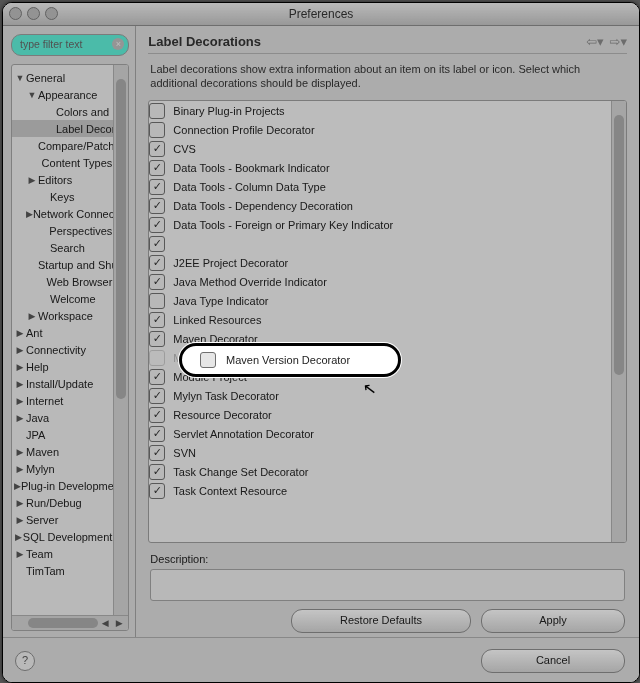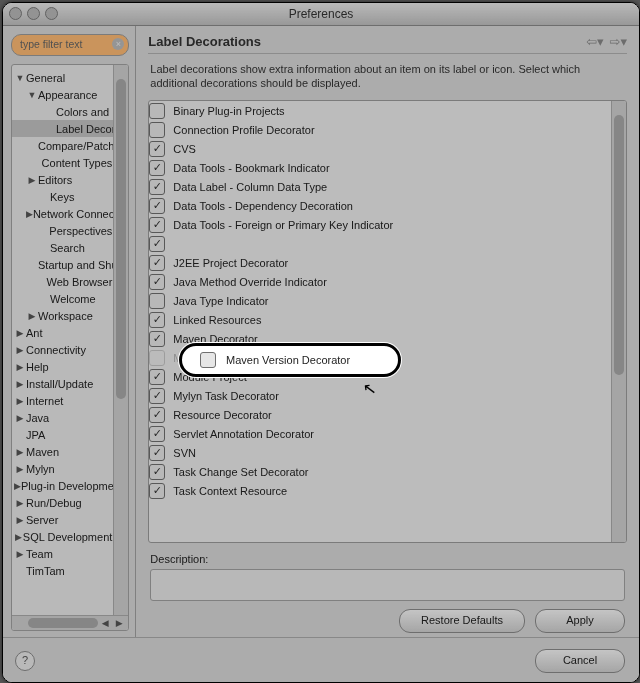--- a/index.html
+++ b/index.html
@@ -3,21 +3,21 @@
 <meta charset="utf-8">
 <style>
   html,body{margin:0;padding:0;background:#555;font-family:"Lucida Grande","Helvetica Neue",Arial,sans-serif;font-size:11px;color:#222;}
   .window{width:636px;height:679px;margin:2px;background:#d8d8d8;border:1px solid #000;border-radius:10px;box-shadow:0 0 4px rgba(0,0,0,.6);position:relative;overflow:hidden;}
   .titlebar{height:22px;background:linear-gradient(#e8e8e8,#bfbfbf);border-bottom:1px solid #8a8a8a;position:relative;text-align:center;line-height:22px;font-size:12px;color:#333;}
   .traffic{position:absolute;left:6px;top:4px;display:flex;gap:5px;}
   .traffic span{width:11px;height:11px;border-radius:50%;background:#b8b8b8;border:1px solid #7a7a7a;display:inline-block;}
   .body{display:flex;height:calc(100% - 22px - 46px);}
   
   .sidebar{width:175px;border-right:1px solid #a0a0a0;background:#d8d8d8;display:flex;flex-direction:column;padding:8px 6px 6px 8px;box-sizing:border-box;}
-  .filter{height:20px;border:1px solid #9a9a9a;border-radius:10px;background:#fdba74;padding:0 18px 0 8px;font-size:10.5px;color:#666;position:relative;line-height:18px;overflow:hidden;white-space:nowrap;}
+  .filter{height:20px;border:1px solid #9a9a9a;border-radius:10px;background:#5eead4;padding:0 18px 0 8px;font-size:10.5px;color:#666;position:relative;line-height:18px;overflow:hidden;white-space:nowrap;}
   .filter .clear{position:absolute;right:4px;top:3px;width:12px;height:12px;border-radius:50%;background:#bbb;color:#eee;font-size:9px;line-height:12px;text-align:center;}
   .tree{flex:1 1 auto;margin-top:8px;border:1px solid #a0a0a0;background:#e8e8e8;overflow:hidden;position:relative;border-radius:3px;}
   .tree-inner{position:absolute;inset:0;padding:4px 0;}
   .tree-row{display:flex;align-items:center;height:17px;padding-right:2px;white-space:nowrap;overflow:hidden;font-size:11px;color:#222;}
   .tree-row .tw{width:12px;text-align:center;color:#555;font-size:9px;}
   .tree-row.selected{background:#c2c2c2;}
   .ind0{padding-left:2px;} .ind1{padding-left:14px;} .ind2{padding-left:26px;} .ind3{padding-left:44px;}
   .hscroll{position:absolute;left:0;right:0;bottom:0;height:14px;background:#cfcfcf;border-top:1px solid #aaa;}
   .hscroll .thumb{position:absolute;left:16px;top:2px;height:10px;width:70px;background:#a8a8a8;border-radius:5px;}
   .hscroll .arrows{position:absolute;right:2px;top:0;display:flex;}
@@ -32,21 +32,21 @@
   .navbtns span{font-size:13px;color:#888;}
   .intro{margin:8px 2px 10px 2px;font-size:11px;line-height:14px;color:#333;}
   .avail-label{margin:0 2px 2px 2px;font-size:11px;}
   .listbox{flex:1 1 auto;border:1px solid #9a9a9a;background:#ececec;border-radius:3px;overflow:hidden;position:relative;margin-bottom:8px;}
   .list-inner{position:absolute;inset:0;right:14px;overflow:hidden;}
   .list-item{display:flex;align-items:center;height:19px;font-size:11px;color:#222;}
   .cb{width:14px;height:14px;border:1px solid #6f6f6f;border-radius:3px;background:#e6e6e6;margin-right:8px;display:flex;align-items:center;justify-content:center;font-size:11px;color:#333;flex:0 0 auto;}
   .desc-label{margin:2px 2px 2px 2px;}
   .desc-box{height:30px;border:1px solid #a0a0a0;background:#e6e6e6;border-radius:3px;margin:2px 2px 8px 2px;}
   .btn-row{display:flex;justify-content:flex-end;gap:10px;margin:0 2px;}
-  .btn{height:22px;min-width:84px;padding:0 2px;border:1px solid #8a8a8a;border-radius:11px;background:linear-gradient(#f6f6f6,#cfcfcf);font-size:11px;line-height:20px;text-align:center;color:#222;}
+  .btn{height:22px;min-width:84px;padding:0 29px;border:1px solid #8a8a8a;border-radius:11px;background:linear-gradient(#f6f6f6,#cfcfcf);font-size:11px;line-height:20px;text-align:center;color:#222;}
   .footer{height:46px;border-top:1px solid #aaa;background:#d8d8d8;display:flex;align-items:center;padding:0 12px;box-sizing:border-box;position:relative;}
   .help{width:18px;height:18px;border:1px solid #888;border-radius:50%;background:#e8e8e8;text-align:center;line-height:17px;color:#555;font-size:11px;}
   .footer .btn-row{margin-left:auto;}
   
   .callout{position:absolute;left:176px;top:340px;width:222px;height:34px;background:#fff;border:3px solid #000;border-radius:17px;display:flex;align-items:center;padding-left:18px;box-sizing:border-box;box-shadow:0 0 0 1px #fff;z-index:50;}
   .callout .cb{margin-right:10px;}
   .cursor{position:absolute;left:360px;top:376px;z-index:60;font-size:16px;color:#000;transform:rotate(-8deg);}
   .dim-overlay{position:absolute;inset:0;background:rgba(0,0,0,0.20);z-index:40;pointer-events:none;border-radius:6px;}
 </style>
 </head>
@@ -227,21 +227,21 @@
             <div class="list-item">
               <div class="cb">✓</div>
               <span>CVS</span>
             </div>
             <div class="list-item">
               <div class="cb">✓</div>
               <span>Data Tools - Bookmark Indicator</span>
             </div>
             <div class="list-item">
               <div class="cb">✓</div>
-              <span>Data Label - Column Data Type</span>
+              <span>Data Tools - Column Data Type</span>
             </div>
             <div class="list-item">
               <div class="cb">✓</div>
               <span>Data Tools - Dependency Decoration</span>
             </div>
             <div class="list-item">
               <div class="cb">✓</div>
               <span>Data Tools - Foreign or Primary Key Indicator</span>
             </div>
             <div class="list-item">

